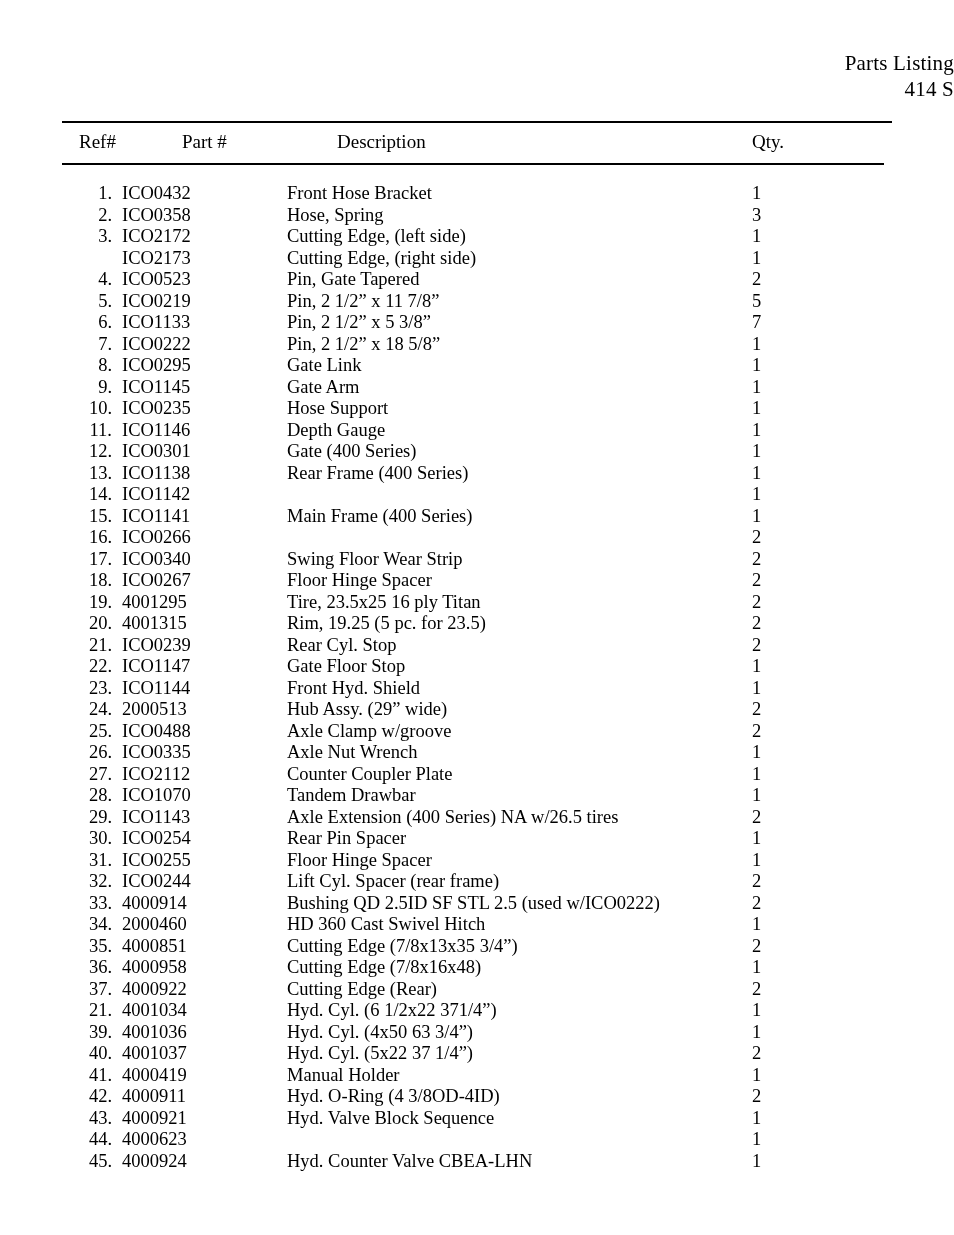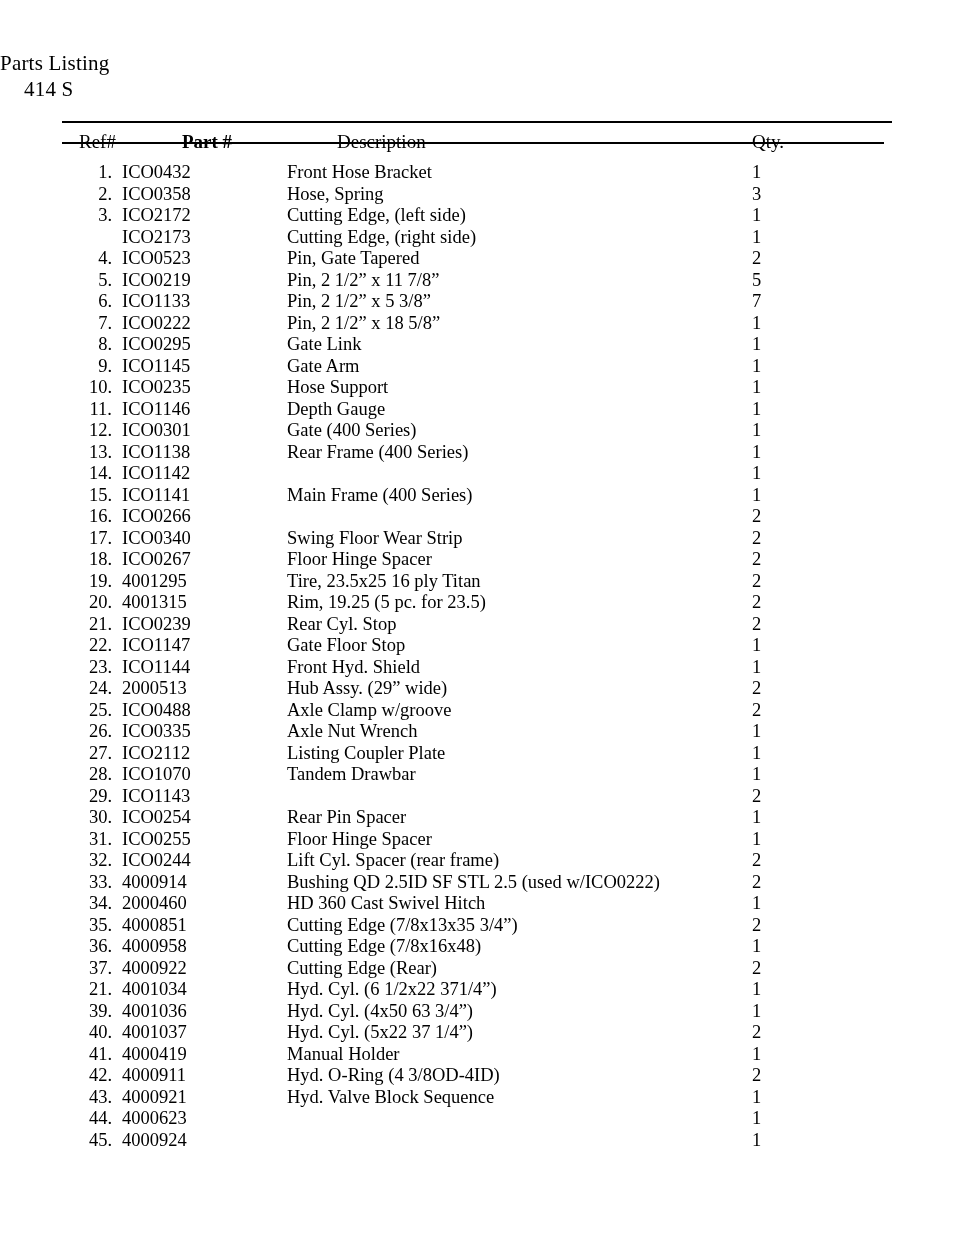--- a/index.html
+++ b/index.html
@@ -11,21 +11,21 @@
     width: 954px;
     height: 1235px;
     font-family: "Liberation Serif", "DejaVu Serif", serif;
     color: #000000;
     position: relative;
     overflow: hidden;
   }
 
   
   .title-block {
-    text-align: left;
+    text-align: right;
     padding-top: 50px;
   }
   .doc-title {
     font-size: 21px;
     line-height: 26px;
     letter-spacing: 0.2px;
   }
   .doc-subtitle {
     font-size: 21px;
     line-height: 26px;
@@ -46,32 +46,32 @@
     border-top: 2px solid #000;
   }
   .rule-top {
     width: 830px;
   }
   .rule-bottom {
     width: 822px;
   }
 
   .header-row {
-    height: 19px;
+    height: 40px;
     position: relative;
   }
   .header-row > span {
     position: absolute;
     font-size: 19px;
     line-height: 19px;
     top: 9px;
     white-space: nowrap;
   }
   .h-ref  { left: 17px; }
-  .h-part { left: 120px; font-weight: bold; }
+  .h-part { left: 120px; }
   .h-desc { left: 275px; }
   .h-qty  { left: 690px; }
 
   .rows {
     padding-top: 18px;
   }
 
   .row {
     position: relative;
     height: 21.5px;
@@ -277,32 +277,33 @@
       </div>
       <div class="row">
         <span class="c-ref">26.</span>
         <span class="c-part">ICO0335</span>
         <span class="c-desc">Axle Nut Wrench</span>
         <span class="c-qty">1</span>
       </div>
       <div class="row">
         <span class="c-ref">27.</span>
         <span class="c-part">ICO2112</span>
-        <span class="c-desc">Listing Coupler Plate</span>
+        <span class="c-desc">Counter Coupler Plate</span>
         <span class="c-qty">1</span>
       </div>
       <div class="row">
         <span class="c-ref">28.</span>
         <span class="c-part">ICO1070</span>
         <span class="c-desc">Tandem Drawbar</span>
         <span class="c-qty">1</span>
       </div>
       <div class="row">
         <span class="c-ref">29.</span>
         <span class="c-part">ICO1143</span>
+        <span class="c-desc">Axle Extension (400 Series) NA w/26.5 tires</span>
         <span class="c-qty">2</span>
       </div>
       <div class="row">
         <span class="c-ref">30.</span>
         <span class="c-part">ICO0254</span>
         <span class="c-desc">Rear Pin Spacer</span>
         <span class="c-qty">1</span>
       </div>
       <div class="row">
         <span class="c-ref">31.</span>
@@ -383,17 +384,18 @@
         <span class="c-qty">1</span>
       </div>
       <div class="row">
         <span class="c-ref">44.</span>
         <span class="c-part">4000623</span>
         <span class="c-qty">1</span>
       </div>
       <div class="row">
         <span class="c-ref">45.</span>
         <span class="c-part">4000924</span>
+        <span class="c-desc">Hyd. Counter Valve CBEA-LHN</span>
         <span class="c-qty">1</span>
       </div>
     </div>
 
 </div>
 
 </body></html>

